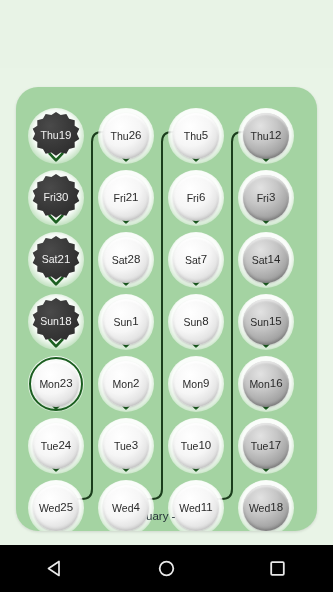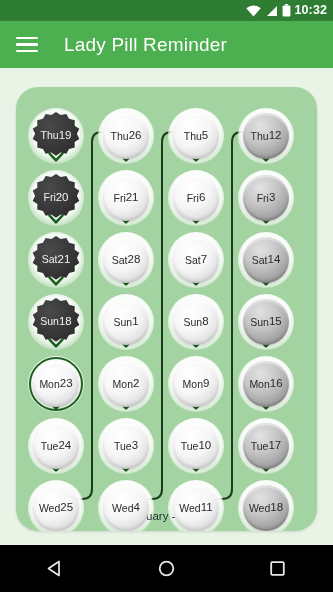--- a/index.html
+++ b/index.html
@@ -116,48 +116,21 @@
     position:absolute; left:0; top:545px; width:333px; height:47px; background:#000;
     display:flex; align-items:center; justify-content:space-around;
   }
   .navbtn{ width:60px; height:47px; display:flex; align-items:center; justify-content:center; cursor:pointer; }
 </style>
 </head>
 <body>
 
 <div id="screen">
 
-  <div id="statusbar">
-    <span class="sb-icon">
-      <svg width="15" height="12" viewBox="0 0 15 12">
-          <path d="M7.5 11.5 L0.3 3.2 A11 11 0 0 1 14.7 3.2 Z" fill="#ffffff"></path>
-        </svg>
-    </span>
-    <span class="sb-icon">
-      <svg width="13" height="12" viewBox="0 0 13 12">
-          <path d="M12 1 L12 11 L2 11 Z" fill="#ffffff"></path>
-        </svg>
-    </span>
-    <span class="sb-icon">
-      <svg width="9" height="13" viewBox="0 0 9 13">
-          <rect x="3" y="0" width="3" height="1.6" fill="#fff"></rect>
-          <rect x="0.6" y="1.4" width="7.8" height="11.2" rx="1" fill="#fff"></rect>
-        </svg>
-    </span>
-    <span class="sb-time">10:32</span>
-  </div>
-
-  <div id="appbar">
-    <div id="hamburger">
-        <i></i>
-        <i></i>
-        <i></i>
-      </div>
-    <div id="apptitle">Lady Pill Reminder</div>
-  </div>
+
 
   <div id="content">
     <div id="card">
 
       <svg id="connectors" viewBox="0 0 301 444">
 
         <path d="M57 412 H66 Q76 412 76 402 V55 Q76 45 86 45 H95" fill="none" stroke="#1b3d1c" stroke-width="2"></path>
 
         <path d="M127 412 H136 Q146 412 146 402 V55 Q146 45 156 45 H165" fill="none" stroke="#1b3d1c" stroke-width="2"></path>
 
@@ -175,21 +148,21 @@
           </div>
           <div class="chev" style="top: 65px;">
             <svg width="16" height="11" viewBox="0 0 16 11">
               <path d="M1.6 1.6 L8 8.4 L14.4 1.6" fill="none" stroke="#1b5e20" stroke-width="2.6" stroke-linecap="round" stroke-linejoin="round"></path>
             </svg>
           </div>
           <div class="cell" style="top: 81px;">
             <div class="pill taken">
               <div class="face">
                 <span class="d1">Fri</span>
-                <span class="d2">20</span>
+                <span class="d2">30</span>
               </div>
             </div>
           </div>
           <div class="chev" style="top: 127px;">
             <svg width="16" height="11" viewBox="0 0 16 11">
               <path d="M1.6 1.6 L8 8.4 L14.4 1.6" fill="none" stroke="#1b5e20" stroke-width="2.6" stroke-linecap="round" stroke-linejoin="round"></path>
             </svg>
           </div>
           <div class="cell" style="top: 143px;">
             <div class="pill taken">

